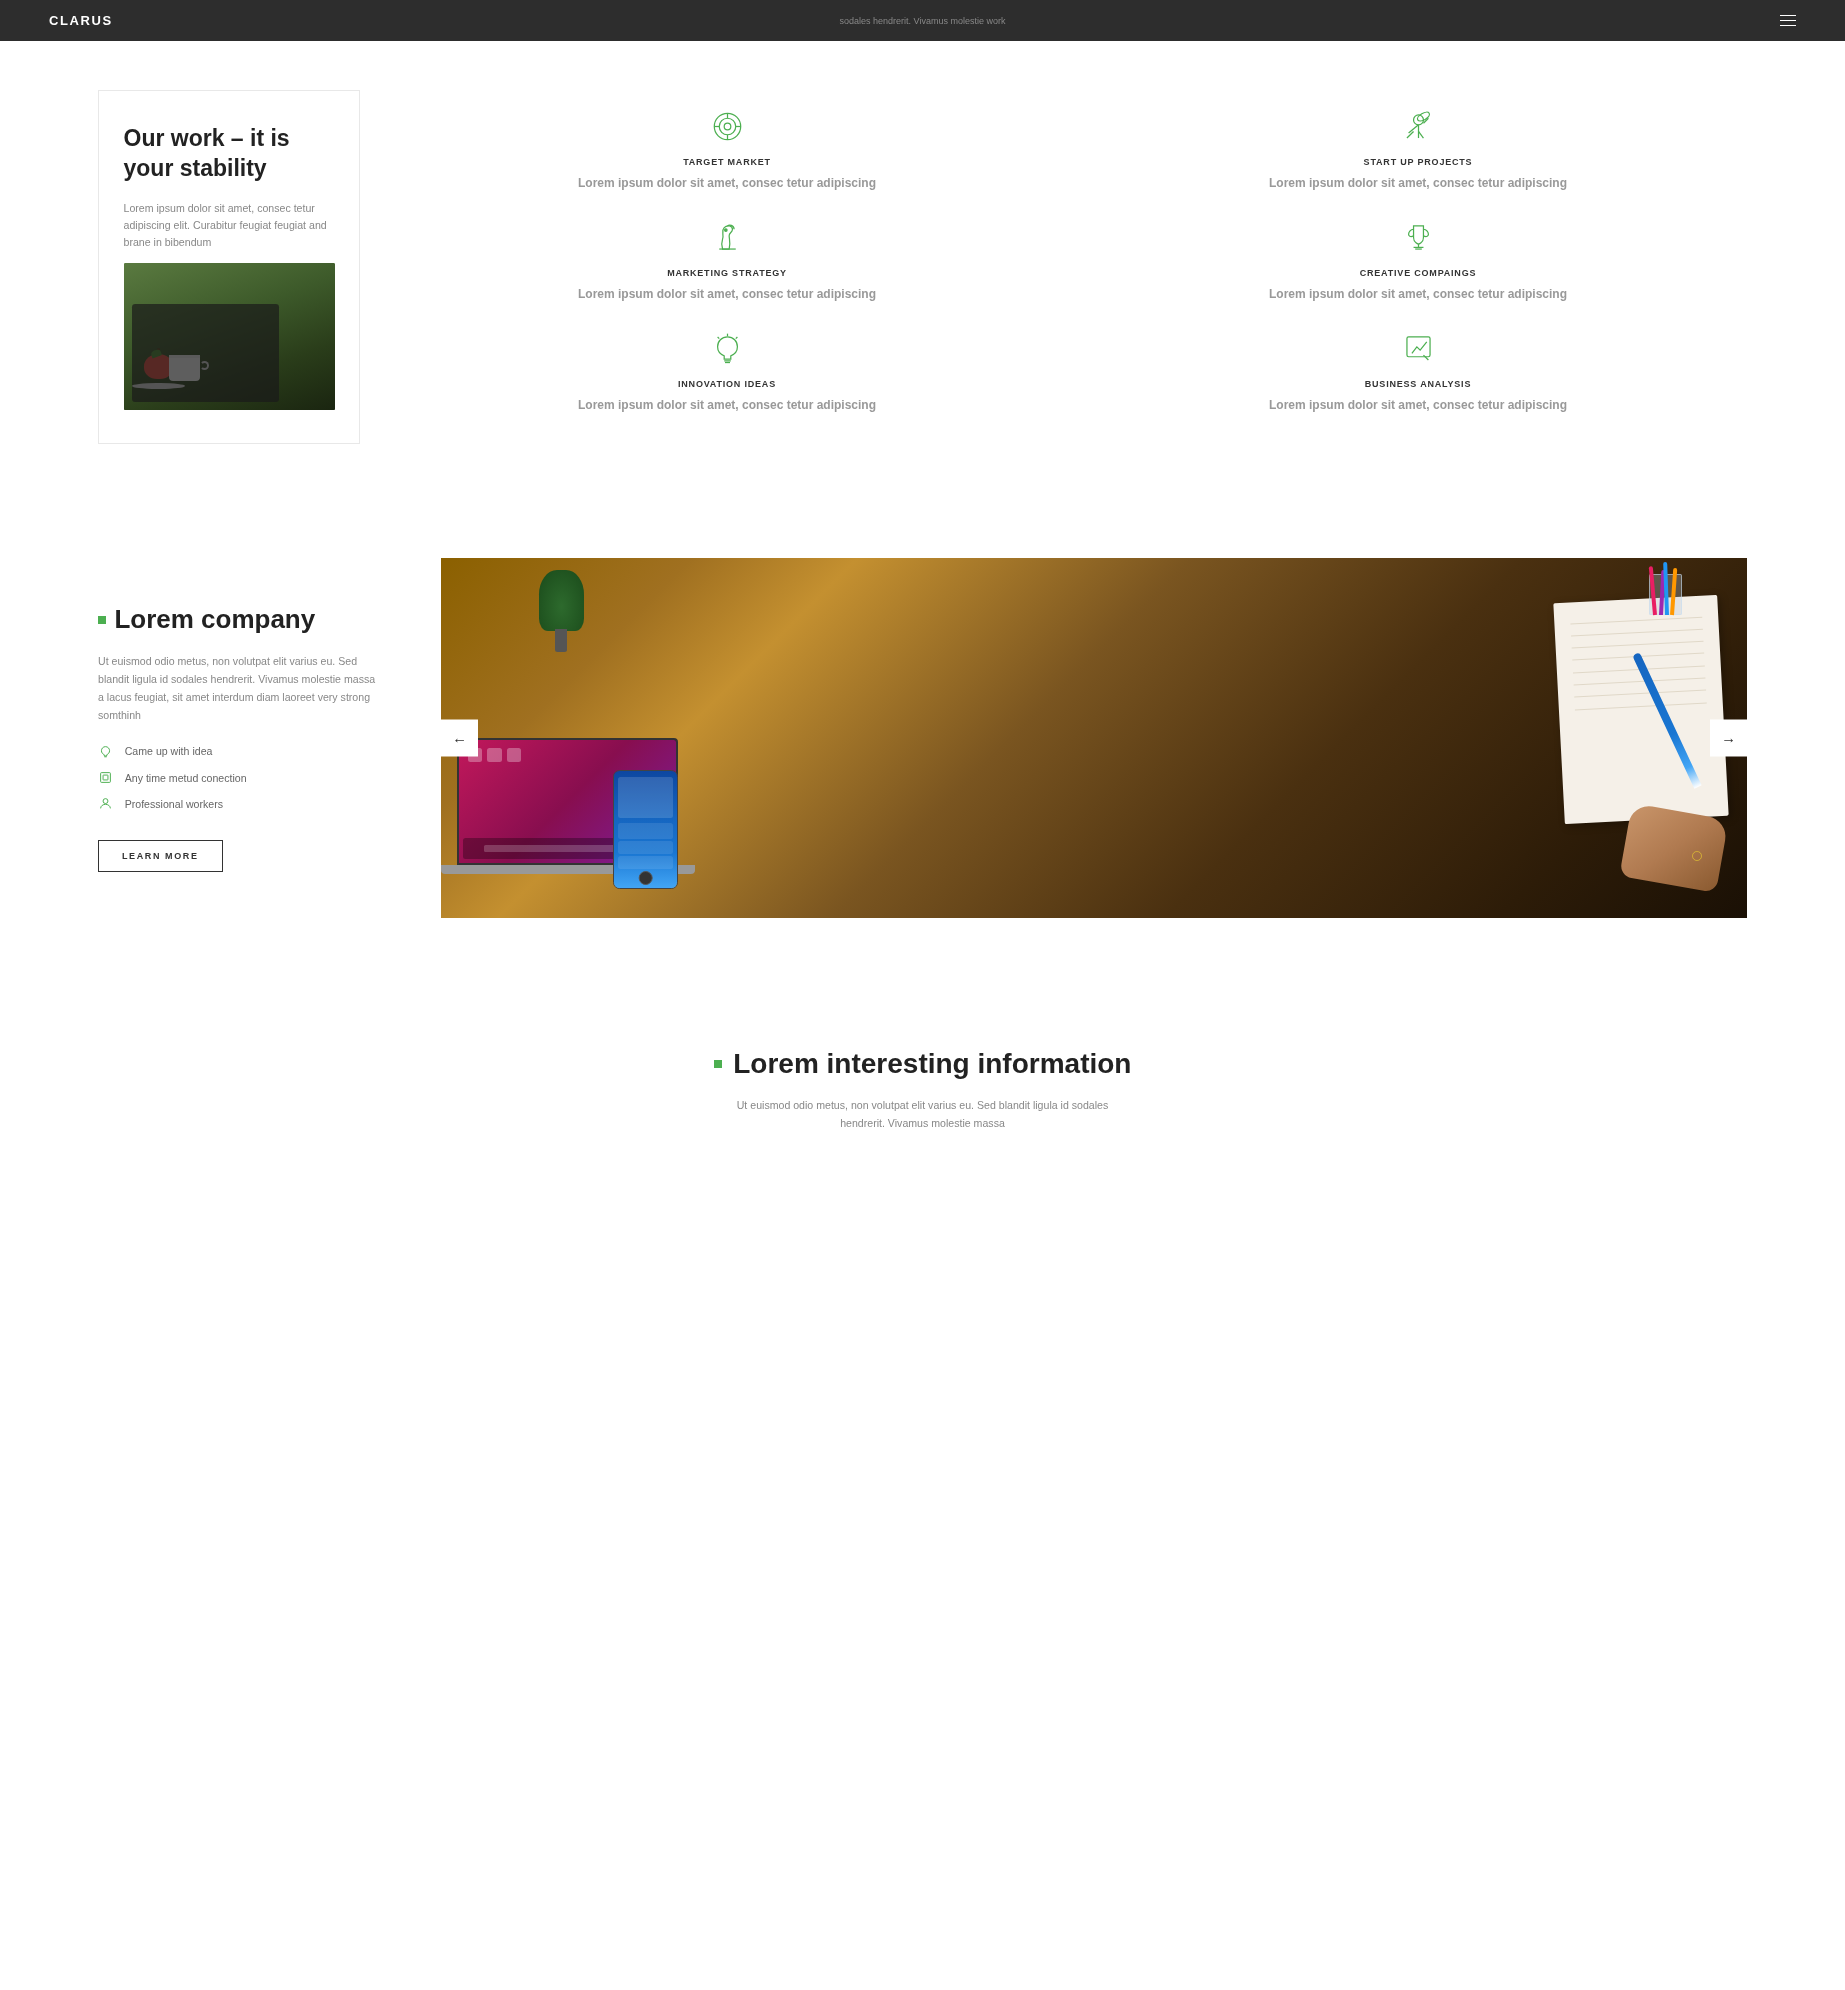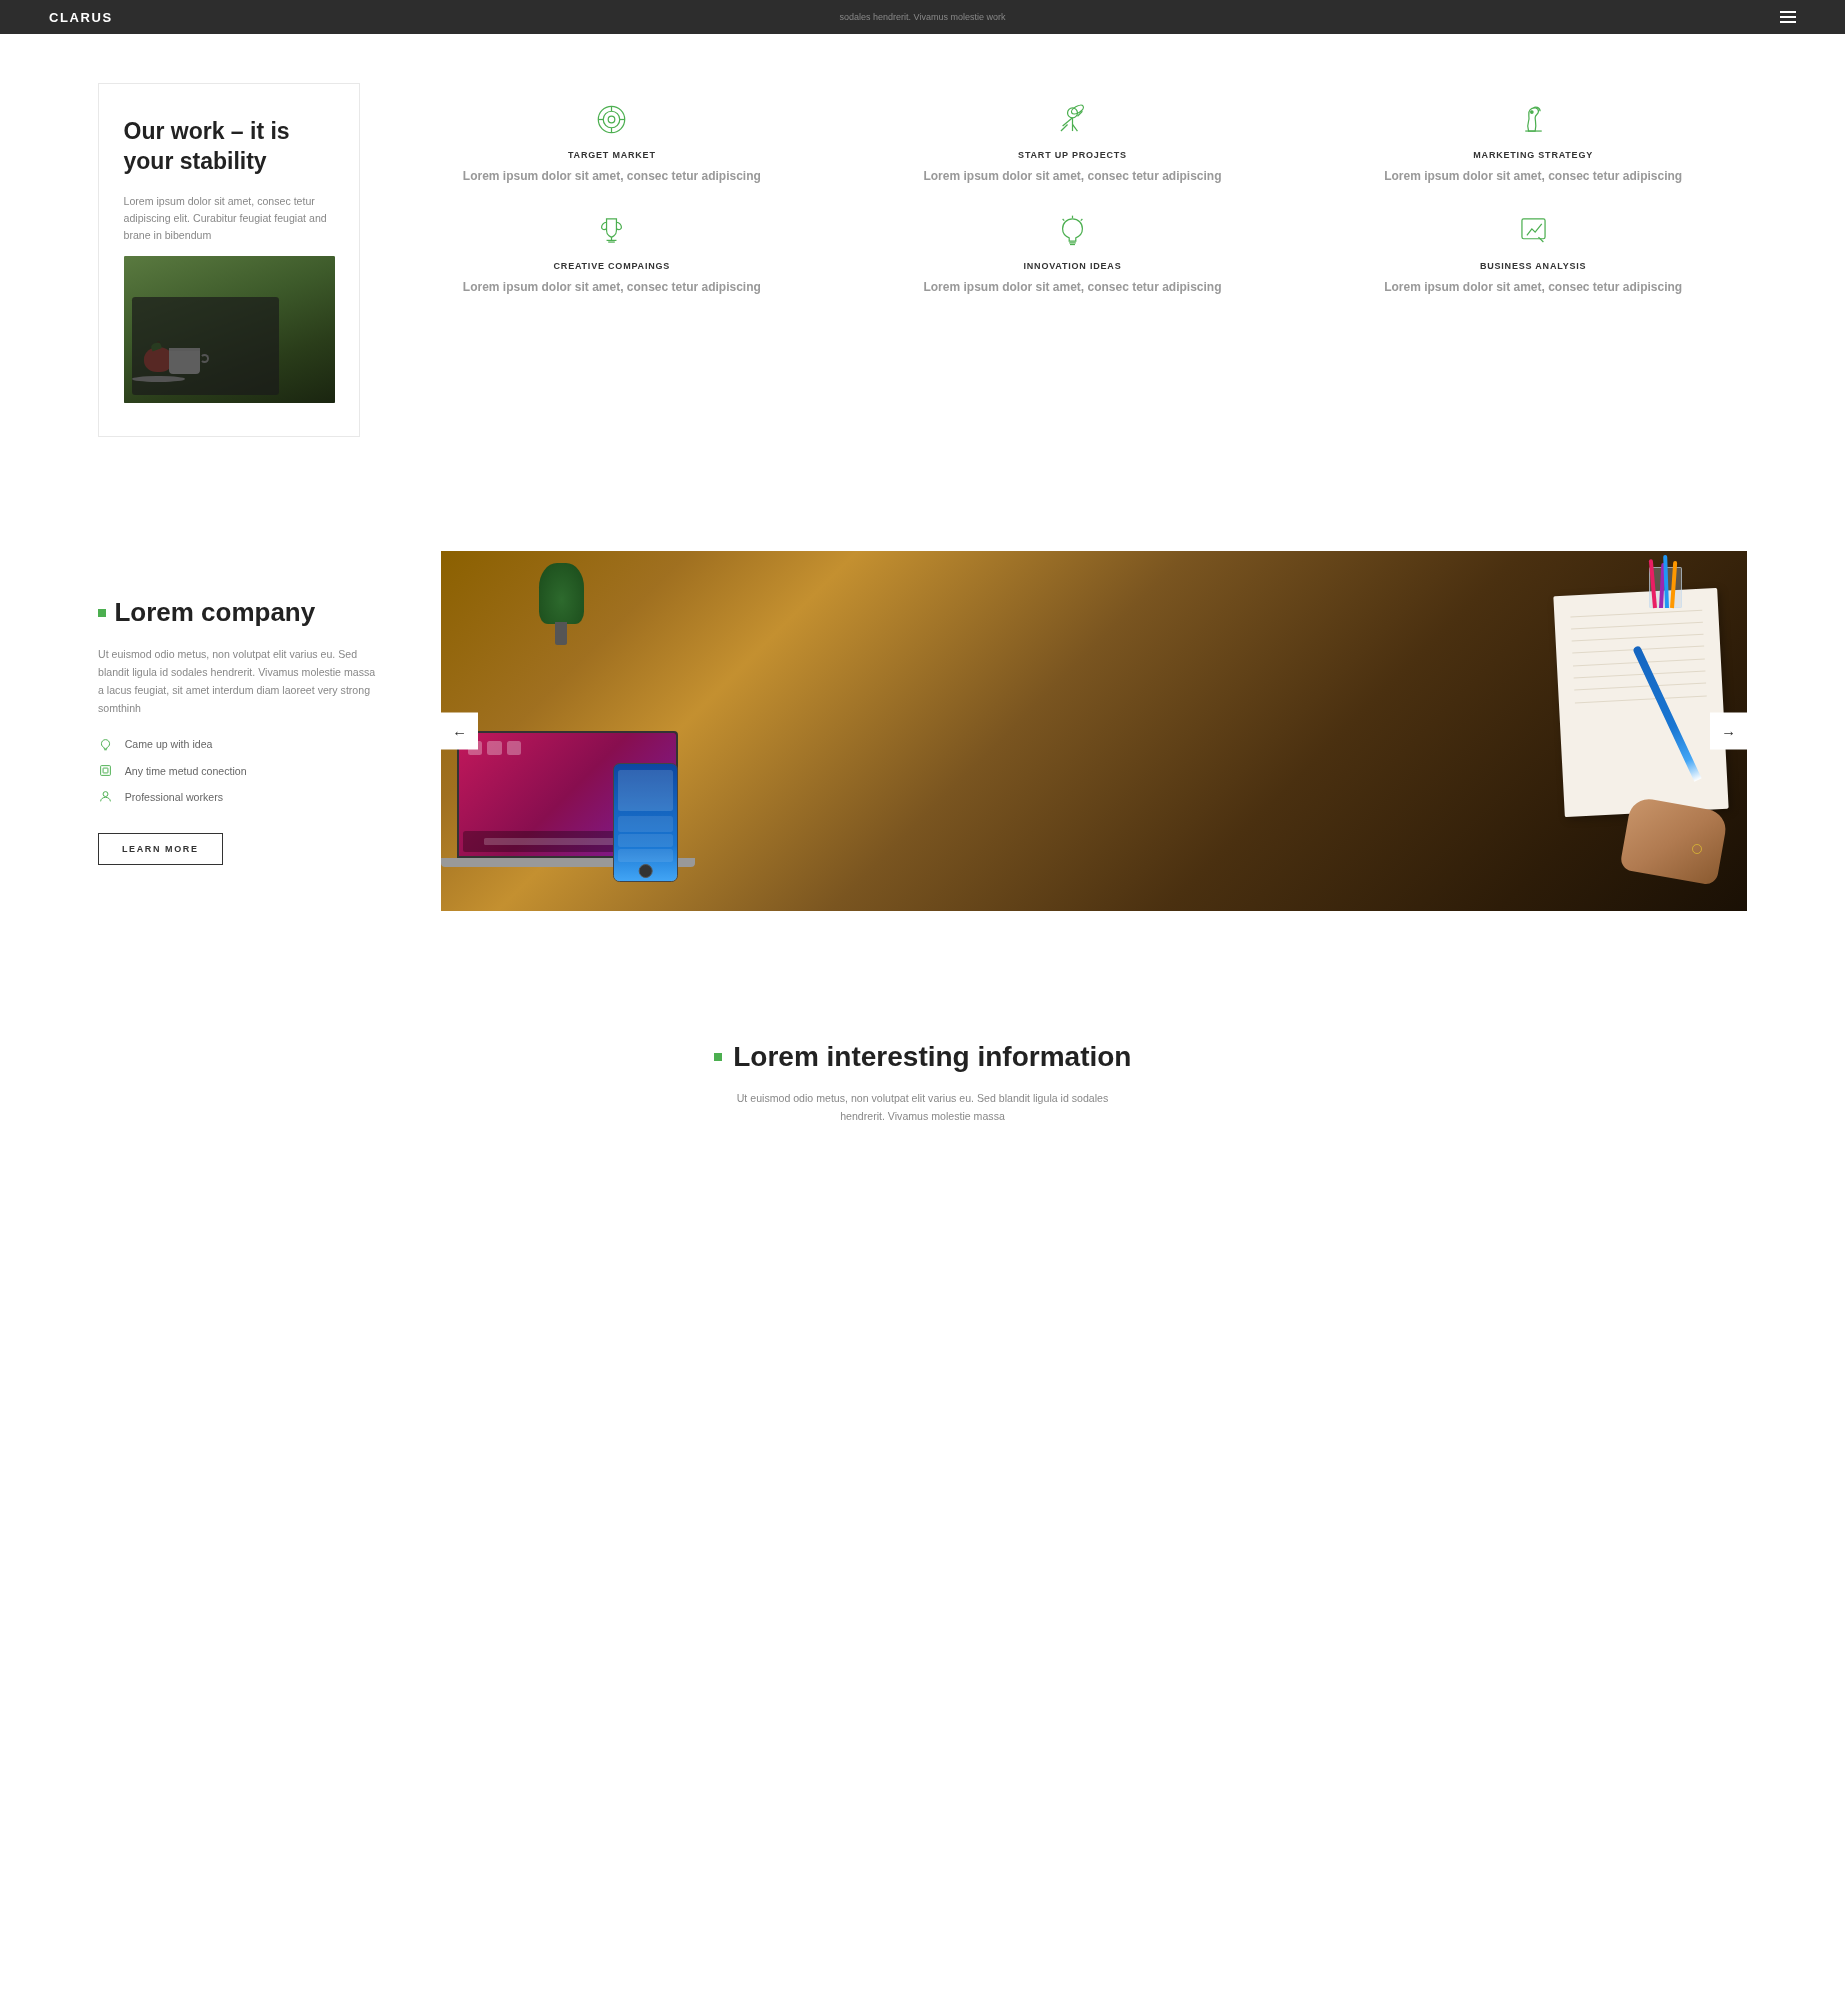--- a/index.html
+++ b/index.html
@@ -2,21 +2,21 @@
 <html style="font-size:13px"><head>
   <meta charset="utf-8">
   <style>
     * { box-sizing: border-box; margin: 0; padding: 0; }
     body { font-family: 'Segoe UI', Arial, sans-serif; background: #fff; color: #333; }
 
     
     .header {
       background: #2d2d2d;
       padding: 0 49px;
-      height: 34px;
+      height: 41px;
       display: flex;
       align-items: center;
       justify-content: space-between;
     }
     .header-logo {
       color: #fff;
       font-size: 13px;
       font-weight: 700;
       letter-spacing: 1.6px;
     }
@@ -75,21 +75,21 @@
         linear-gradient(180deg, #4a7a30 0%, #2d4a1e 50%, #1a2d10 100%);
       display: flex;
       align-items: center;
       justify-content: center;
     }
 
     
     .services-grid {
       flex: 1;
       display: grid;
-      grid-template-columns: repeat(3, 1fr);
+      grid-template-columns: repeat(2, 1fr);
       gap: 24.5px 33px;
       padding-top: 16.4px;
     }
     .service-item {
       text-align: center;
     }
     .service-icon {
       width: 41px;
       height: 41px;
       margin: 0 auto 9.8px;

